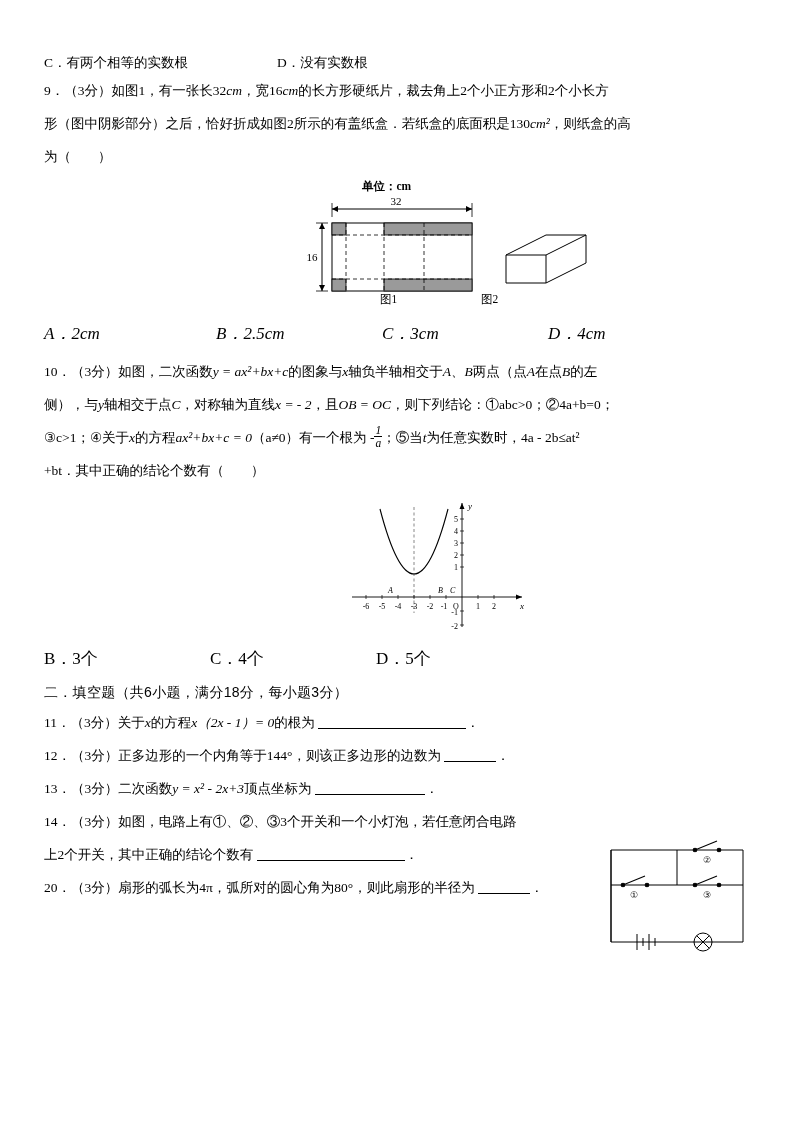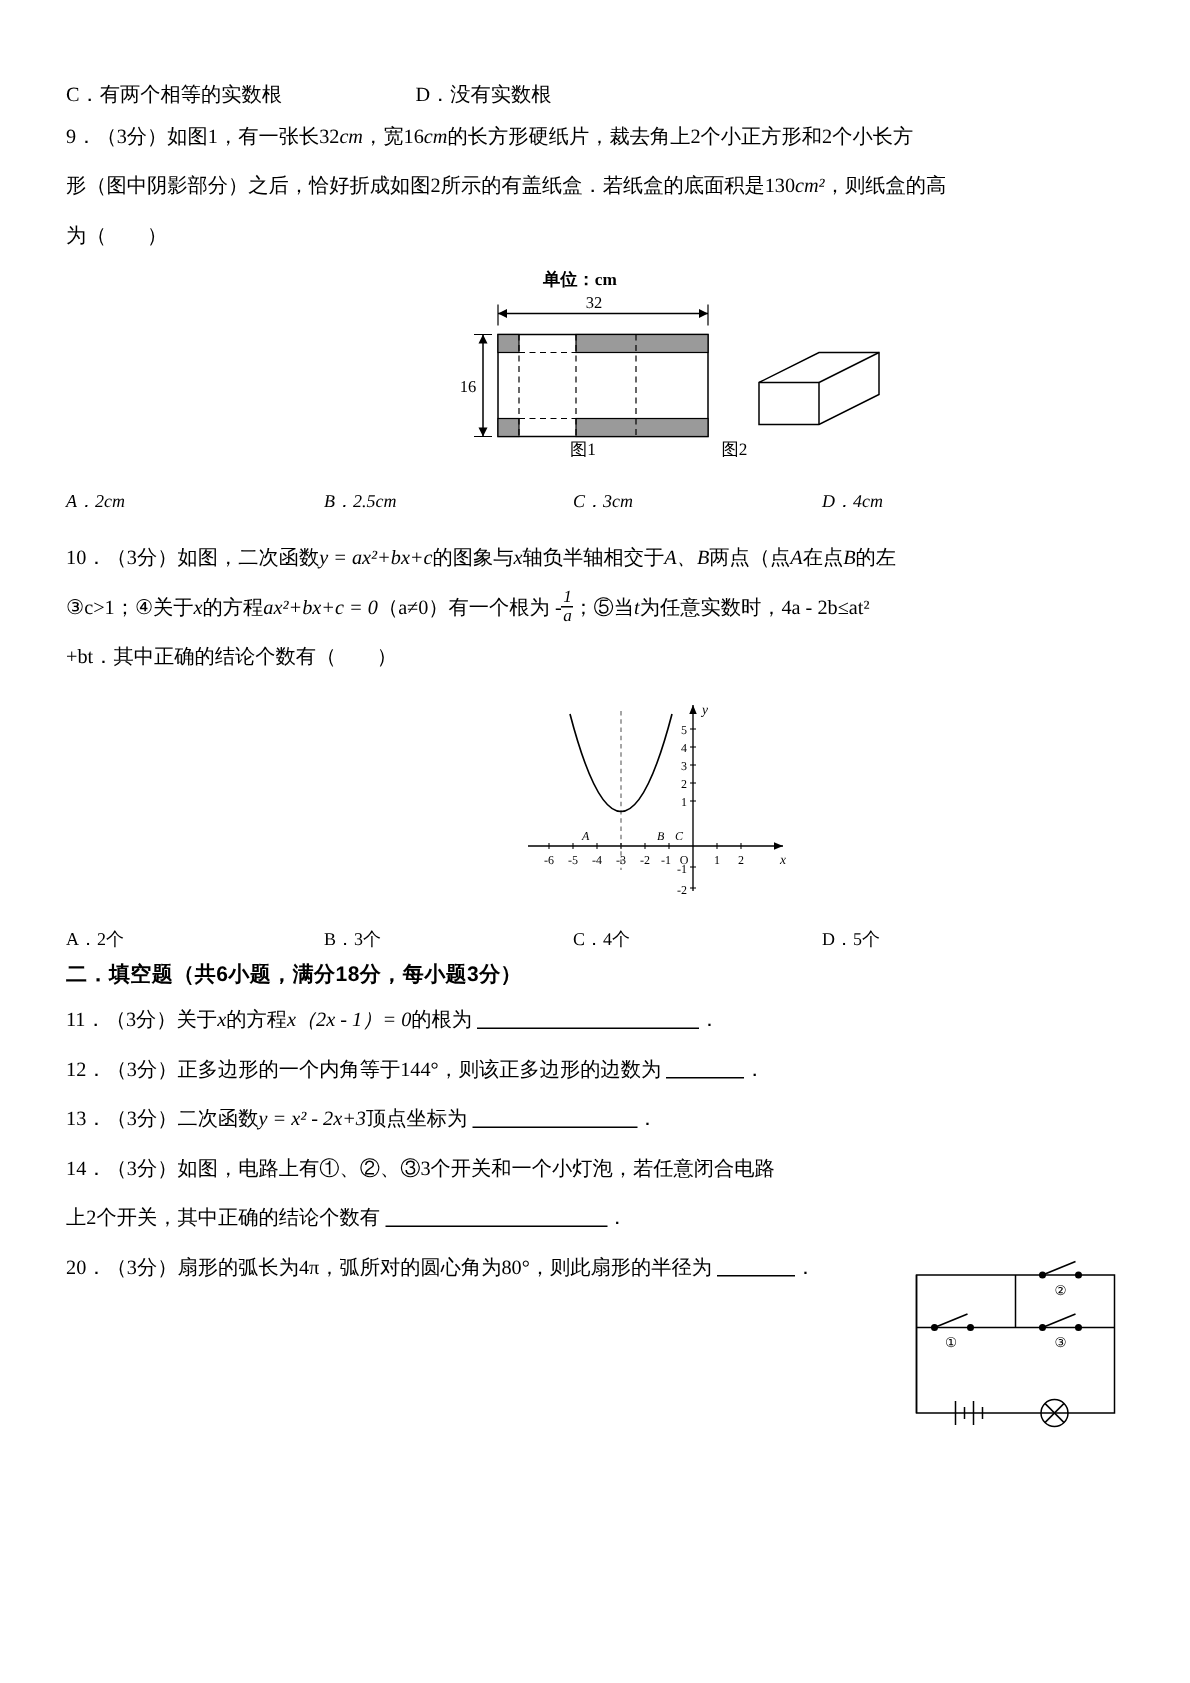--- a/index.html
+++ b/index.html
@@ -35,42 +35,43 @@
     font-size: 13.5px;
     line-height: 33px;
     white-space: nowrap;
   }
   i, .it {
     font-style: italic;
     font-family: "Liberation Serif", serif;
   }
   .choices {
     display: flex;
-    font-size: 12px;
+    font-size: 17px;
     line-height: 30px;
     align-items: center;
   }
   .choices span {
     display: inline-block;
   }
   .opt-a { width: 172px; }
   .opt-b { width: 166px; }
   .opt-c { width: 166px; }
   .opt-d { width: 150px; }
 
   .top-choices {
     font-size: 13.5px;
     line-height: 22px;
   }
   .top-choices .c1 { display:inline-block; width: 233px; }
 
   .section-title {
     font-size: 14px;
-    font-weight: bold;
+    font-weight: normal;
     font-family: "Liberation Sans", sans-serif;
+    margin-top: 10px;
     margin-bottom: 4px;
     letter-spacing: 0.3px;
   }
   .blank-line {
     display: inline-block;
     border-bottom: 1px solid #000;
     height: 14px;
     vertical-align: -2px;
   }
   .bl-long { width: 148px; }
@@ -187,20 +188,23 @@
     <div class="choices">
       <span class="opt-a it">A．2cm</span>
       <span class="opt-b it">B．2.5cm</span>
       <span class="opt-c it">C．3cm</span>
       <span class="opt-d it">D．4cm</span>
     </div>
 
     <div class="q-block" style="margin-top:6px;">
       <div class="para">
         <span>10．（3分）如图，二次函数</span><i>y = ax²+bx+c</i><span>的图象与</span><i>x</i><span>轴负半轴相交于</span><i>A、B</i><span>两点（点</span><i>A</i><span>在点</span><i>B</i><span>的左</span>
+      </div>
+      <div class="para">
+        <span>侧），与</span><i>y</i><span>轴相交于点</span><i>C</i><span>，对称轴为直线</span><i>x = - 2</i><span>，且</span><i>OB = OC</i><span>，则下列结论：①abc&gt;0；②4a+b=0；</span>
       </div>
       <div class="para">
         <span>③c&gt;1；④关于</span><i>x</i><span>的方程</span><i>ax²+bx+c = 0</i><span>（a≠0）有一个根为 -</span><span class="frac"><span class="num it">1</span><span class="den it">a</span></span><span>；⑤当</span><i>t</i><span>为任意实数时，4a - 2b≤at²</span>
       </div>
       <div class="para">
         <span>+bt．其中正确的结论个数有（　　）</span>
       </div>
     </div>
 
     <div class="fig2-wrap">
@@ -257,21 +261,20 @@
           <line x1="116" y1="136" x2="120" y2="136"></line>
         </g>
 
         <text x="44" y="104" font-size="8" font-style="italic" font-family="Liberation Serif, serif">A</text>
         <text x="94" y="104" font-size="8" font-style="italic" font-family="Liberation Serif, serif">B</text>
         <text x="106" y="104" font-size="8" font-style="italic" font-family="Liberation Serif, serif">C</text>
       </svg>
     </div>
 
     <div class="choices">
-      <span class="opt-a">A．2个</span>
       <span class="opt-b">B．3个</span>
       <span class="opt-c">C．4个</span>
       <span class="opt-d">D．5个</span>
     </div>
 
     <div class="section-title">二．填空题（共6小题，满分18分，每小题3分）</div>
 
     <div class="para">
       <span>11．（3分）关于</span><i>x</i><span>的方程</span><i>x（2x - 1）= 0</i><span>的根为</span>&nbsp;<span class="blank-line bl-long"></span><span>．</span>
     </div>

